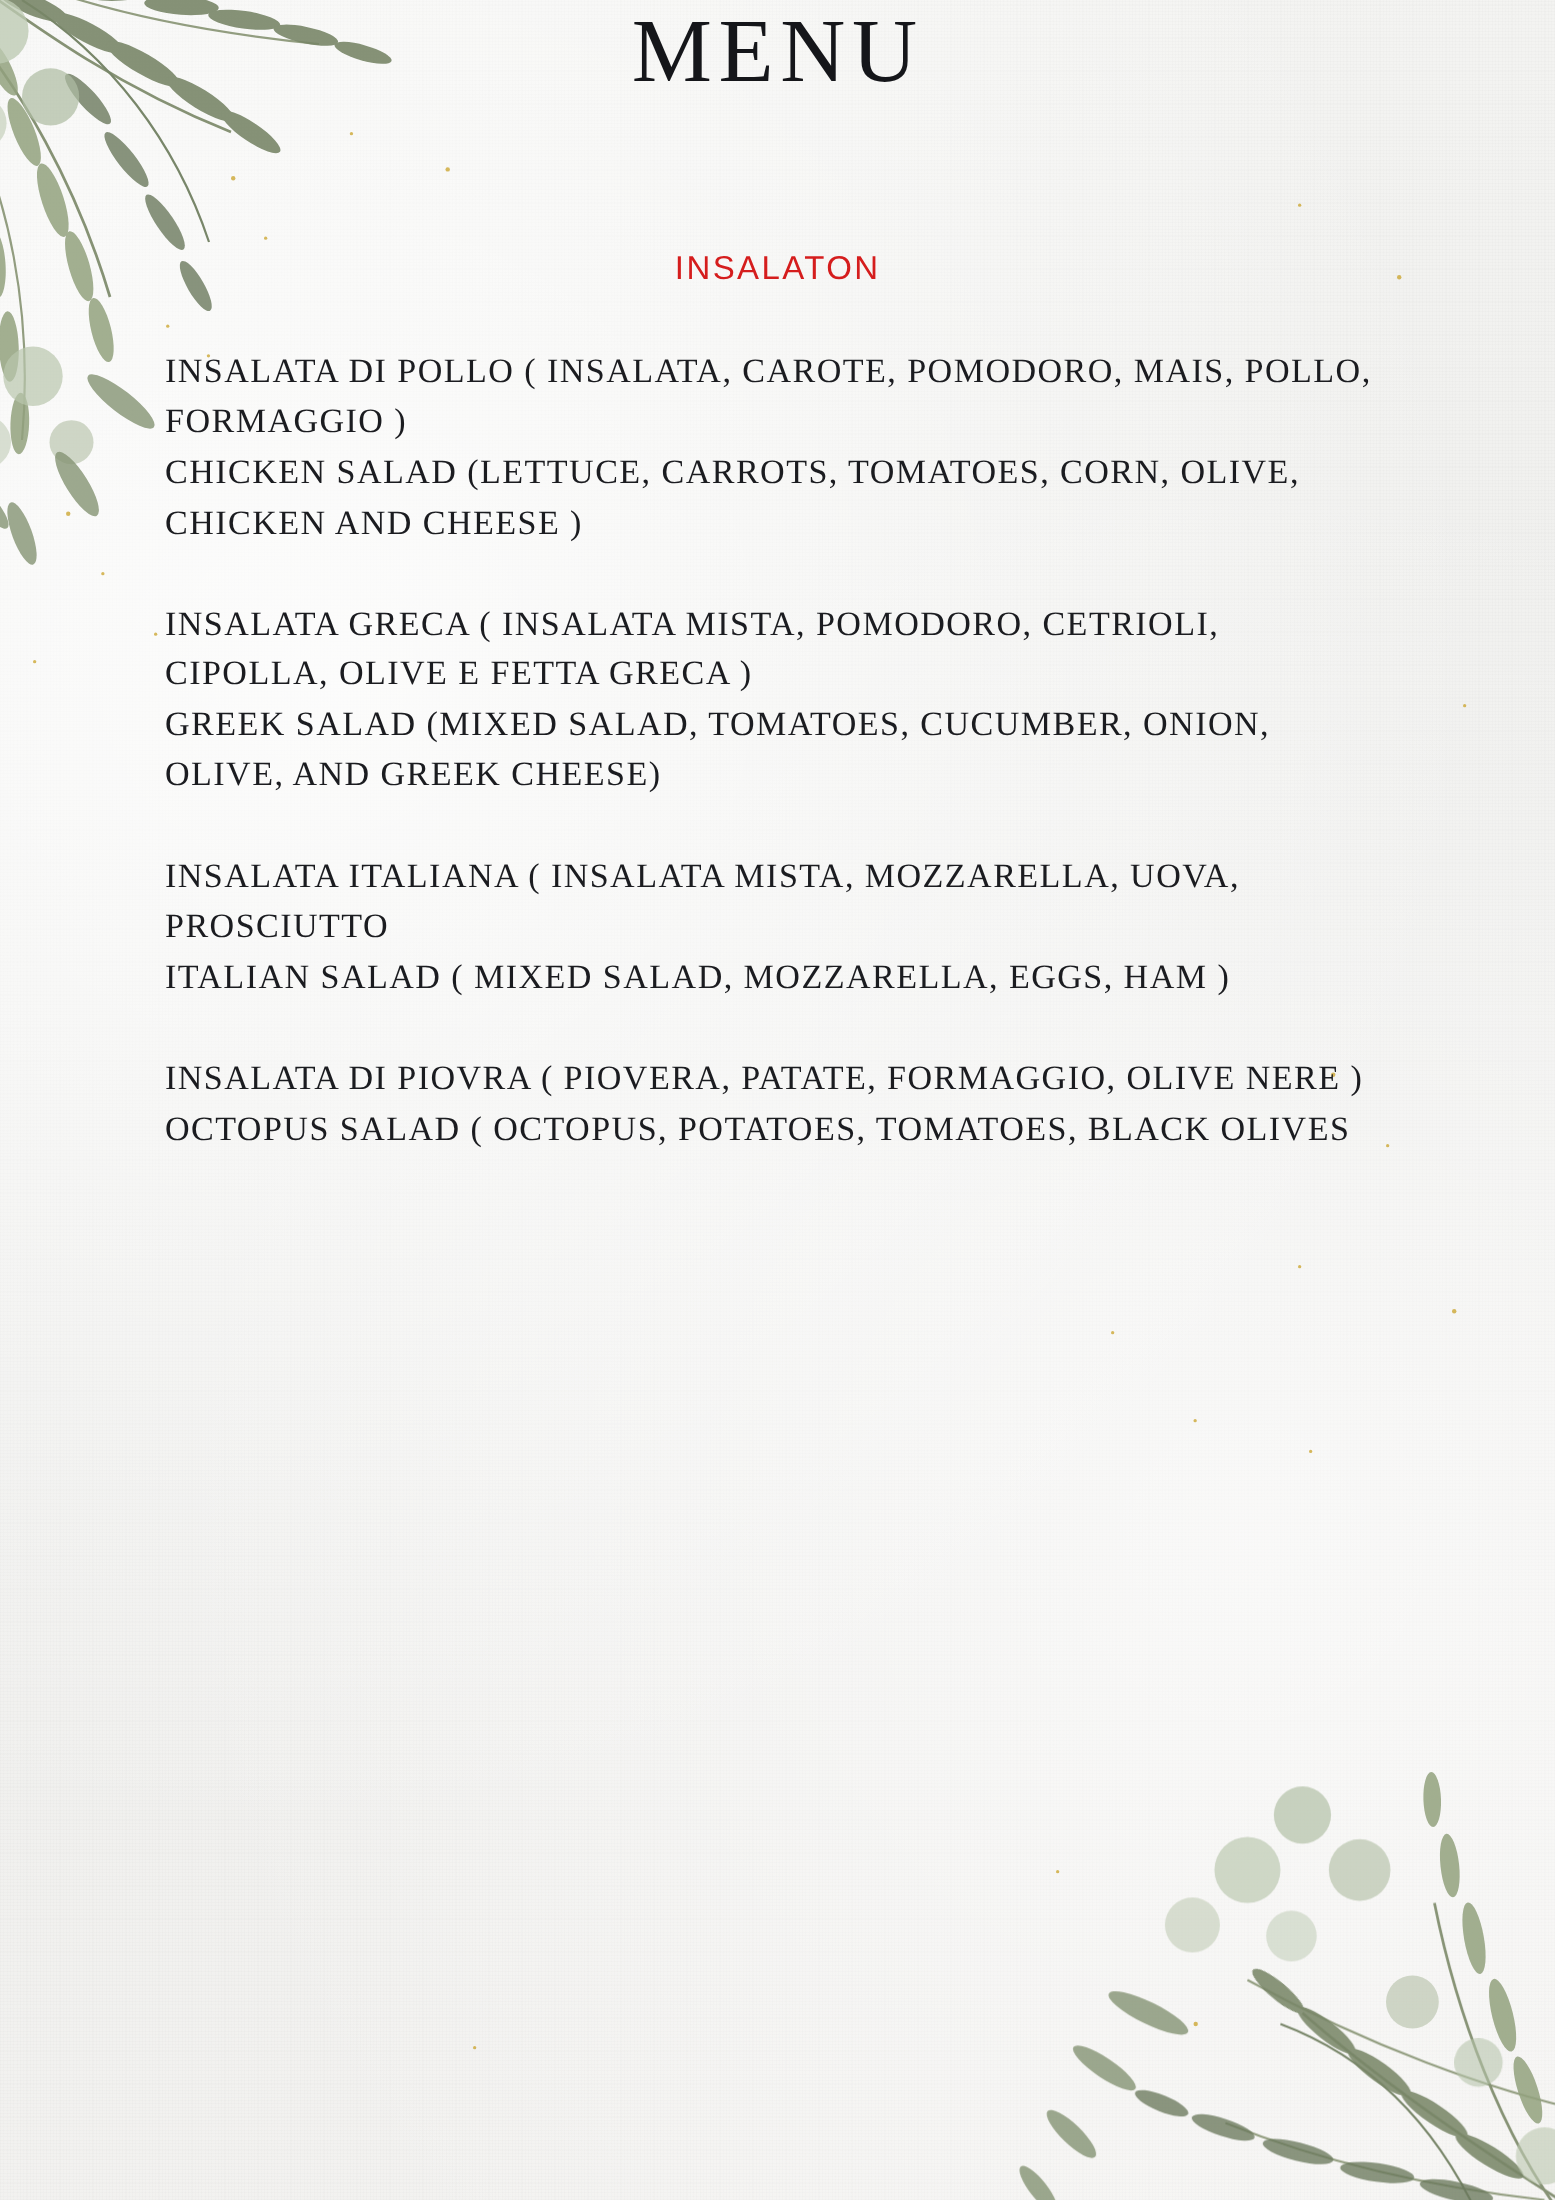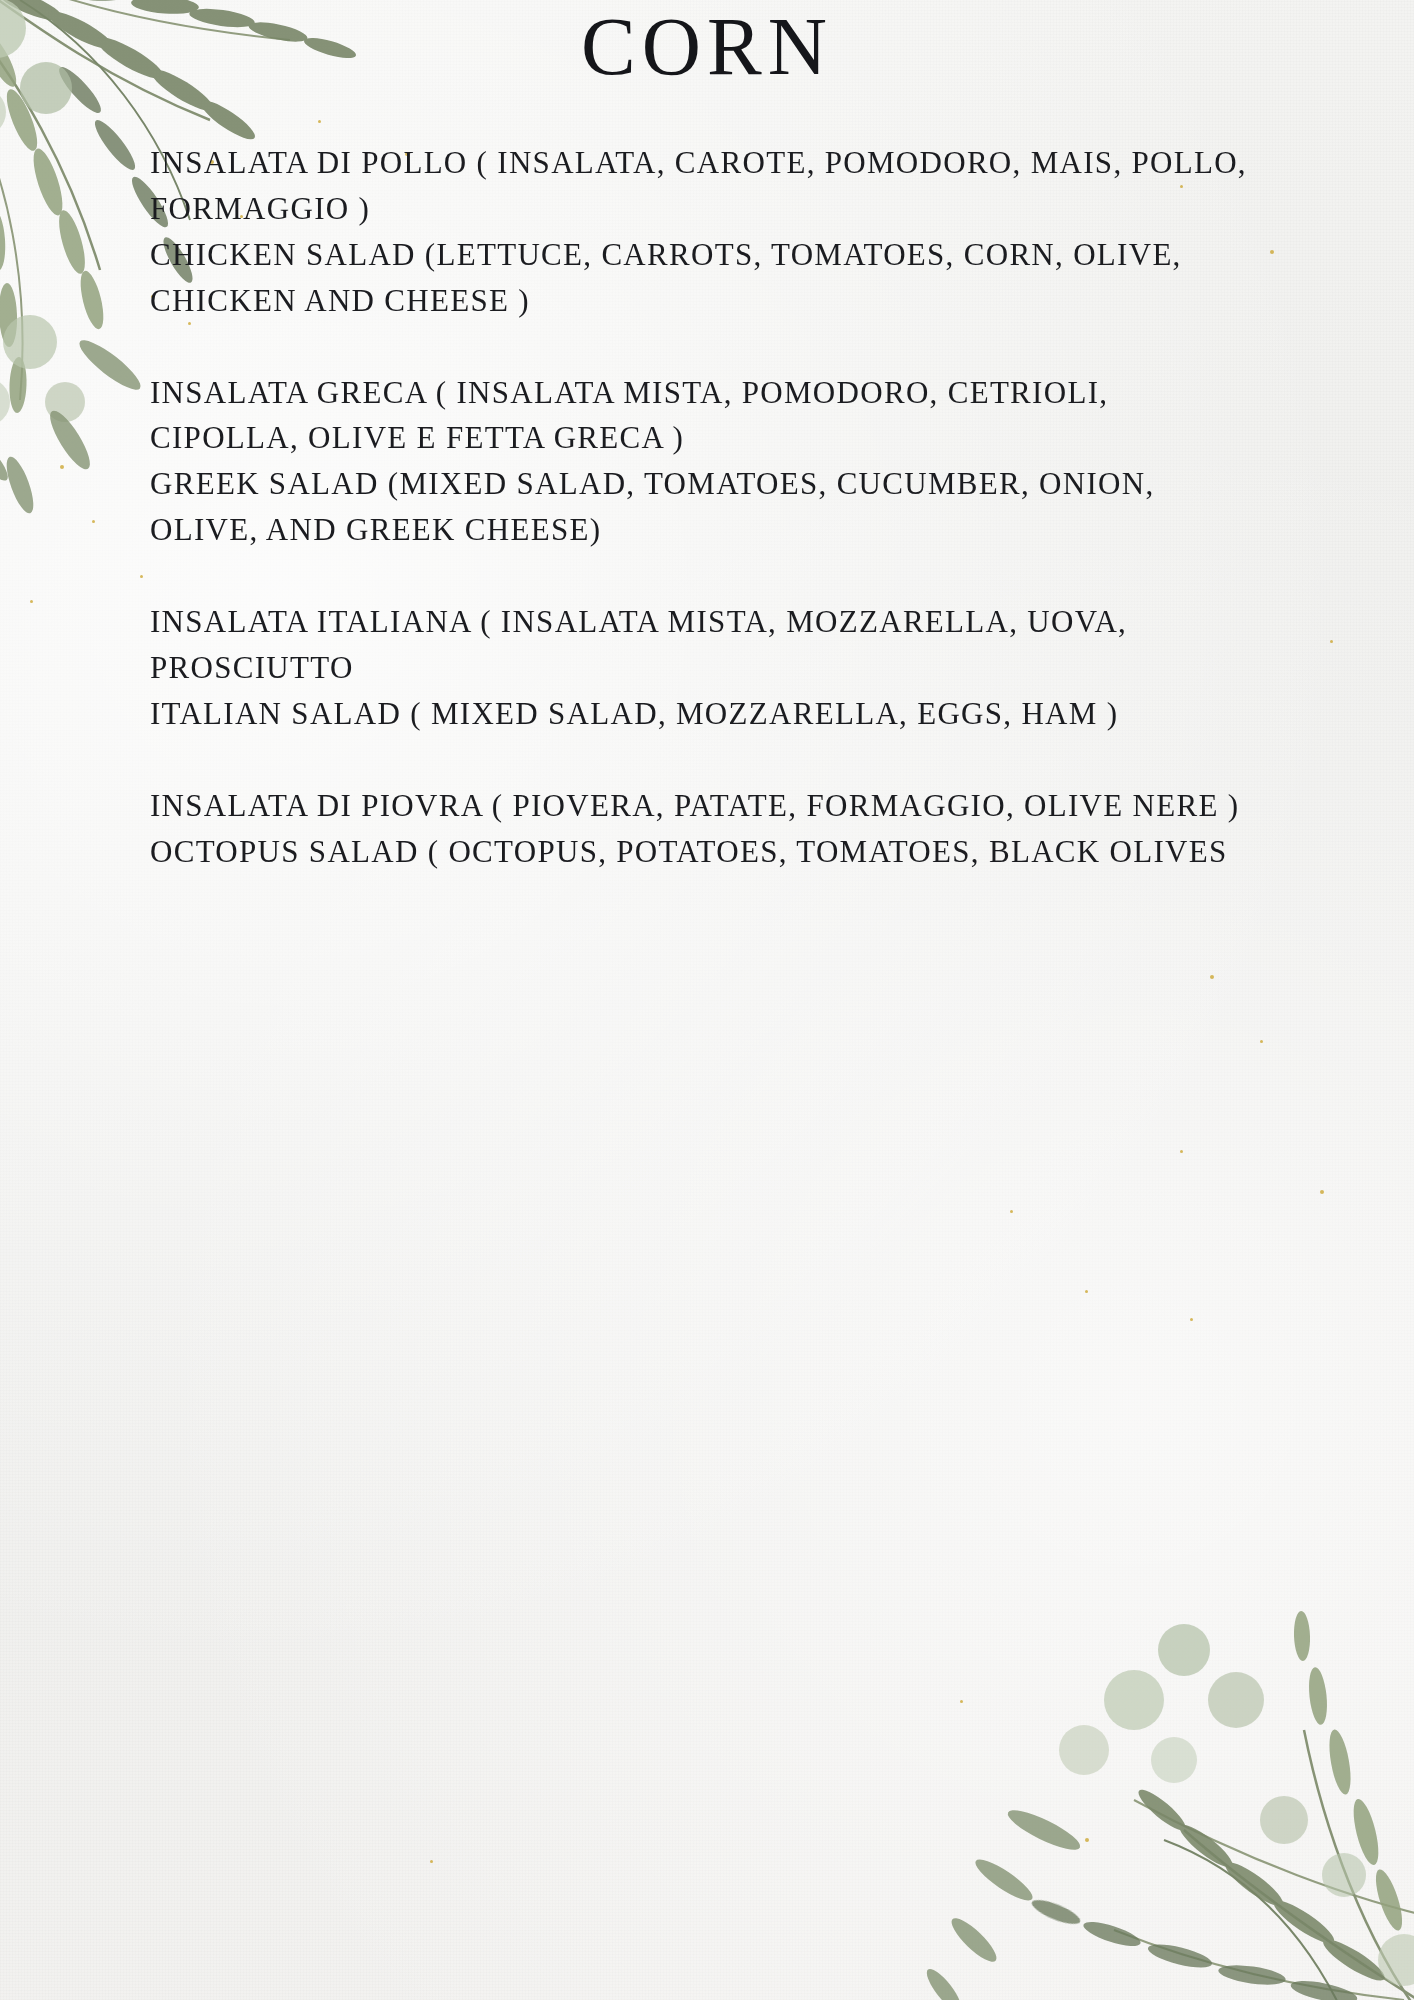--- a/index.html
+++ b/index.html
@@ -224,22 +224,23 @@
       <ellipse cx="160" cy="430" rx="40" ry="10" transform="rotate(26 160 430)"></ellipse>
       <ellipse cx="120" cy="480" rx="34" ry="9" transform="rotate(34 120 480)"></ellipse>
       <ellipse cx="90" cy="540" rx="30" ry="9" transform="rotate(44 90 540)"></ellipse>
       <ellipse cx="60" cy="590" rx="26" ry="8" transform="rotate(52 60 590)"></ellipse>
     </g>
   </g>
 </svg>
 
 <div class="content">
 
-  <h1 class="menu-title">CORN</h1>
-
+  <h1 class="menu-title">MENU</h1>
+
+  <div class="section-heading">INSALATON</div>
 
   <div class="items">
     <div class="menu-item">INSALATA DI POLLO ( INSALATA, CAROTE, POMODORO, MAIS, POLLO, FORMAGGIO )
 CHICKEN SALAD (LETTUCE, CARROTS, TOMATOES, CORN, OLIVE, CHICKEN AND CHEESE )</div>
     <div class="menu-item">INSALATA GRECA ( INSALATA MISTA, POMODORO, CETRIOLI, CIPOLLA, OLIVE E FETTA GRECA )
 GREEK SALAD (MIXED SALAD, TOMATOES, CUCUMBER, ONION, OLIVE, AND GREEK CHEESE)</div>
     <div class="menu-item">INSALATA ITALIANA ( INSALATA MISTA, MOZZARELLA, UOVA, PROSCIUTTO
 ITALIAN SALAD ( MIXED SALAD, MOZZARELLA, EGGS, HAM )</div>
     <div class="menu-item">INSALATA DI PIOVRA ( PIOVERA, PATATE, FORMAGGIO, OLIVE NERE )
 OCTOPUS SALAD ( OCTOPUS, POTATOES, TOMATOES, BLACK OLIVES</div>

